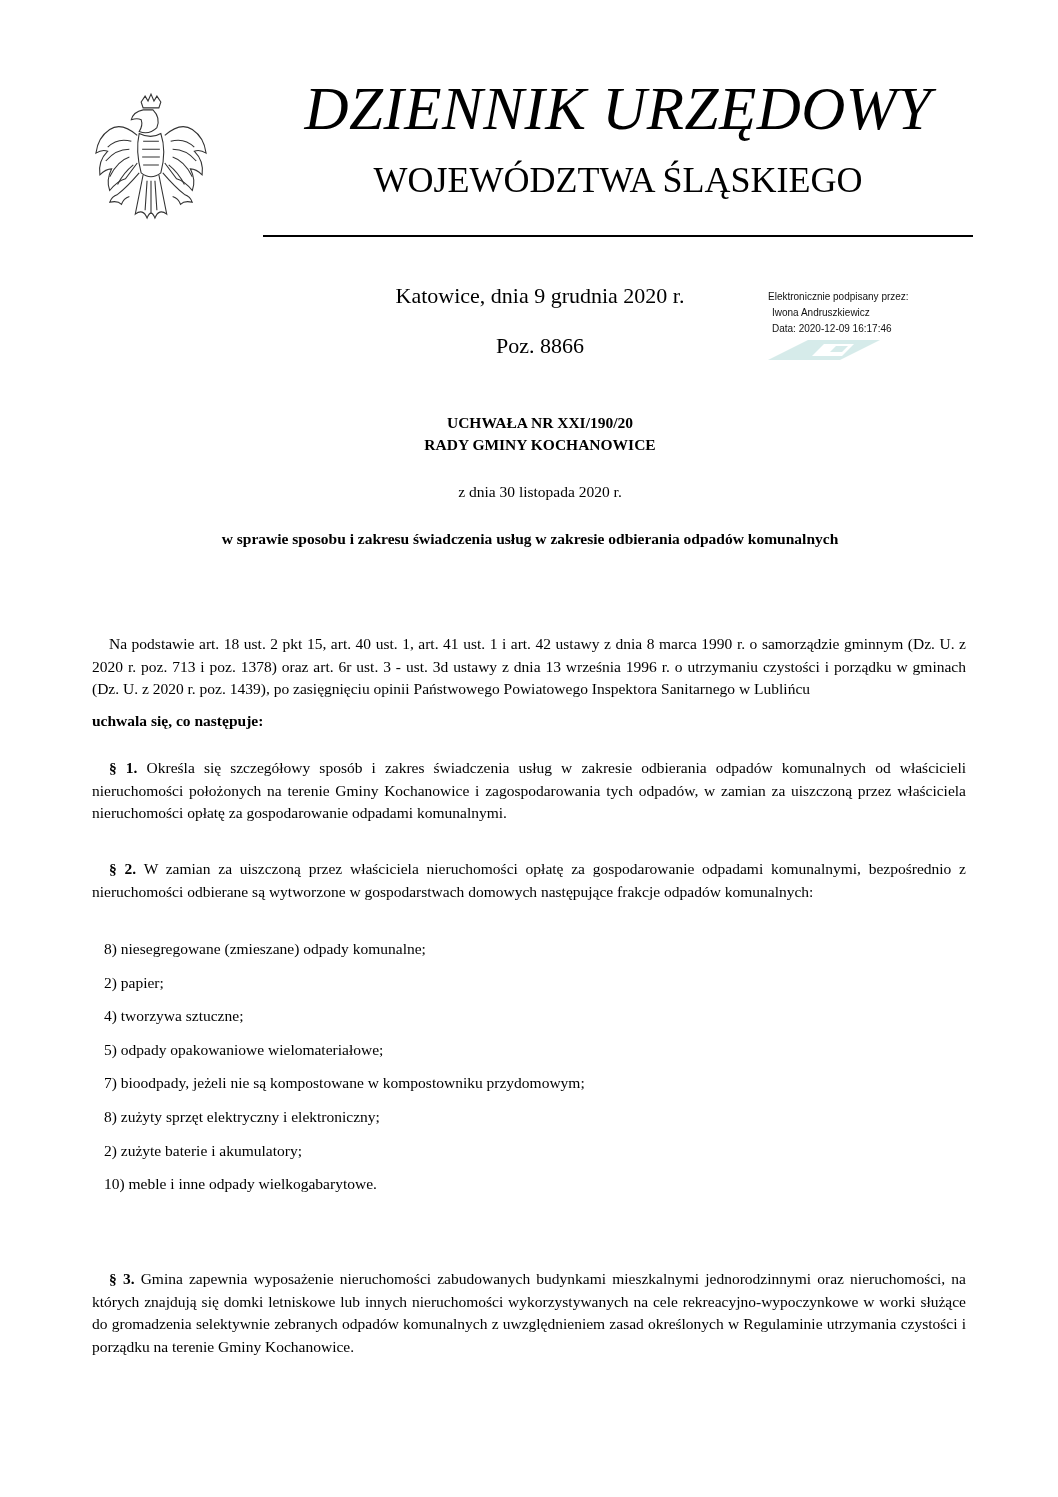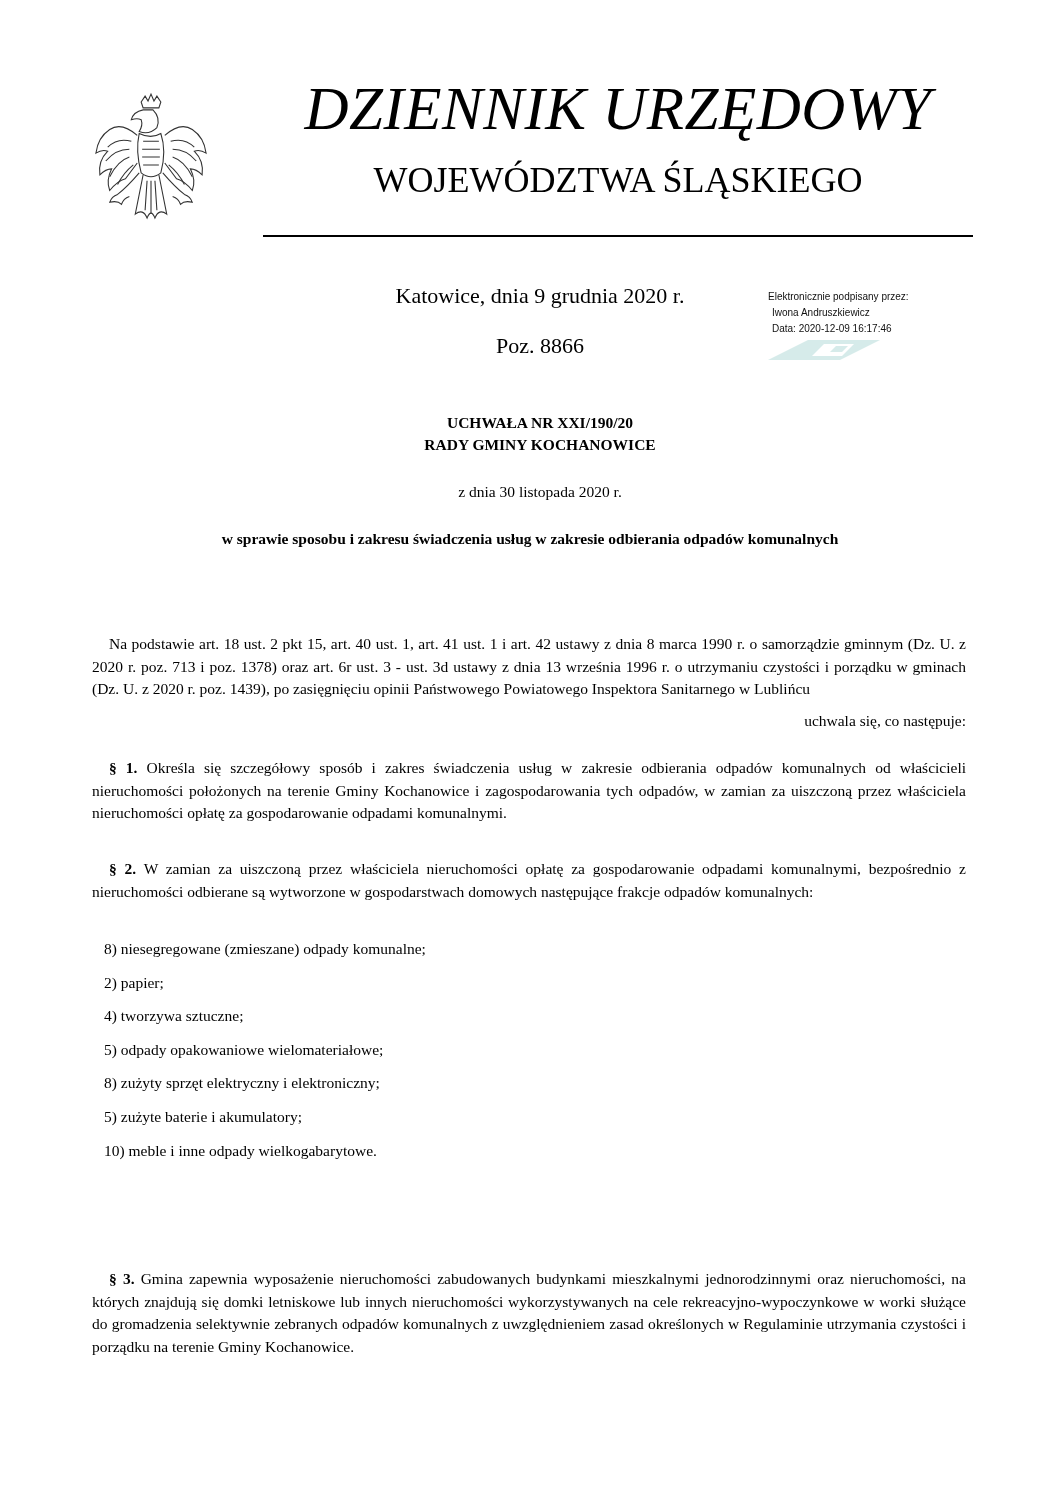--- a/index.html
+++ b/index.html
@@ -33,21 +33,21 @@
     .doc-date { position: absolute; left: 130px; top: 483px; width: 820px; text-align: center; font-size: 15.5px; }
     .doc-subject {
       position: absolute; left: 100px; top: 530px; width: 860px; text-align: center;
       font-weight: bold; font-size: 15.5px; white-space: nowrap;
     }
     .body-text {
       position: absolute; left: 92px; width: 874px; font-size: 15.5px; line-height: 22.5px;
       text-align: justify; text-indent: 17px;
     }
     .p-basis { top: 596px; margin-top: 37px; }
-    .uchwala { position: absolute; left: 92px; top: 712px; width: 874px; text-align: right; font-weight: normal; font-size: 15.5px; }
+    .uchwala { position: absolute; left: 92px; top: 712px; width: 874px; text-align: left; font-weight: bold; font-size: 15.5px; }
     .p1 { top: 757px; }
     .p2 { top: 858px; }
     .p3 { top: 1268px; }
     .para-num { font-weight: bold; }
     .list { position: absolute; left: 104px; top: 938px; width: 860px; margin: 0; padding: 0; list-style: none; font-size: 15.5px; }
     .list li { height: 33.6px; line-height: 22px; white-space: nowrap; }
   </style>
 </head>
 <body>
 
@@ -112,21 +112,22 @@
 <div class="body-text p2">
   <span class="para-num">§ 2.</span>
   <span>W zamian za uiszczoną przez właściciela nieruchomości opłatę za gospodarowanie odpadami komunalnymi, bezpośrednio z nieruchomości odbierane są wytworzone w gospodarstwach domowych następujące frakcje odpadów komunalnych:</span>
 </div>
 
 <ul class="list">
   <li>8) niesegregowane (zmieszane) odpady komunalne;</li>
   <li>2) papier;</li>
   <li>4) tworzywa sztuczne;</li>
   <li>5) odpady opakowaniowe wielomateriałowe;</li>
+  <li>7) bioodpady, jeżeli nie są kompostowane w kompostowniku przydomowym;</li>
   <li>8) zużyty sprzęt elektryczny i elektroniczny;</li>
-  <li>5) zużyte baterie i akumulatory;</li>
+  <li>2) zużyte baterie i akumulatory;</li>
   <li>10) meble i inne odpady wielkogabarytowe.</li>
 </ul>
 
 <div class="body-text p3">
   <span class="para-num">§ 3.</span>
   <span>Gmina zapewnia wyposażenie nieruchomości zabudowanych budynkami mieszkalnymi jednorodzinnymi oraz nieruchomości, na których znajdują się domki letniskowe lub innych nieruchomości wykorzystywanych na cele rekreacyjno-wypoczynkowe w worki służące do gromadzenia selektywnie zebranych odpadów komunalnych z uwzględnieniem zasad określonych w Regulaminie utrzymania czystości i porządku na terenie Gminy Kochanowice.</span>
 </div>
 
 </body></html>

